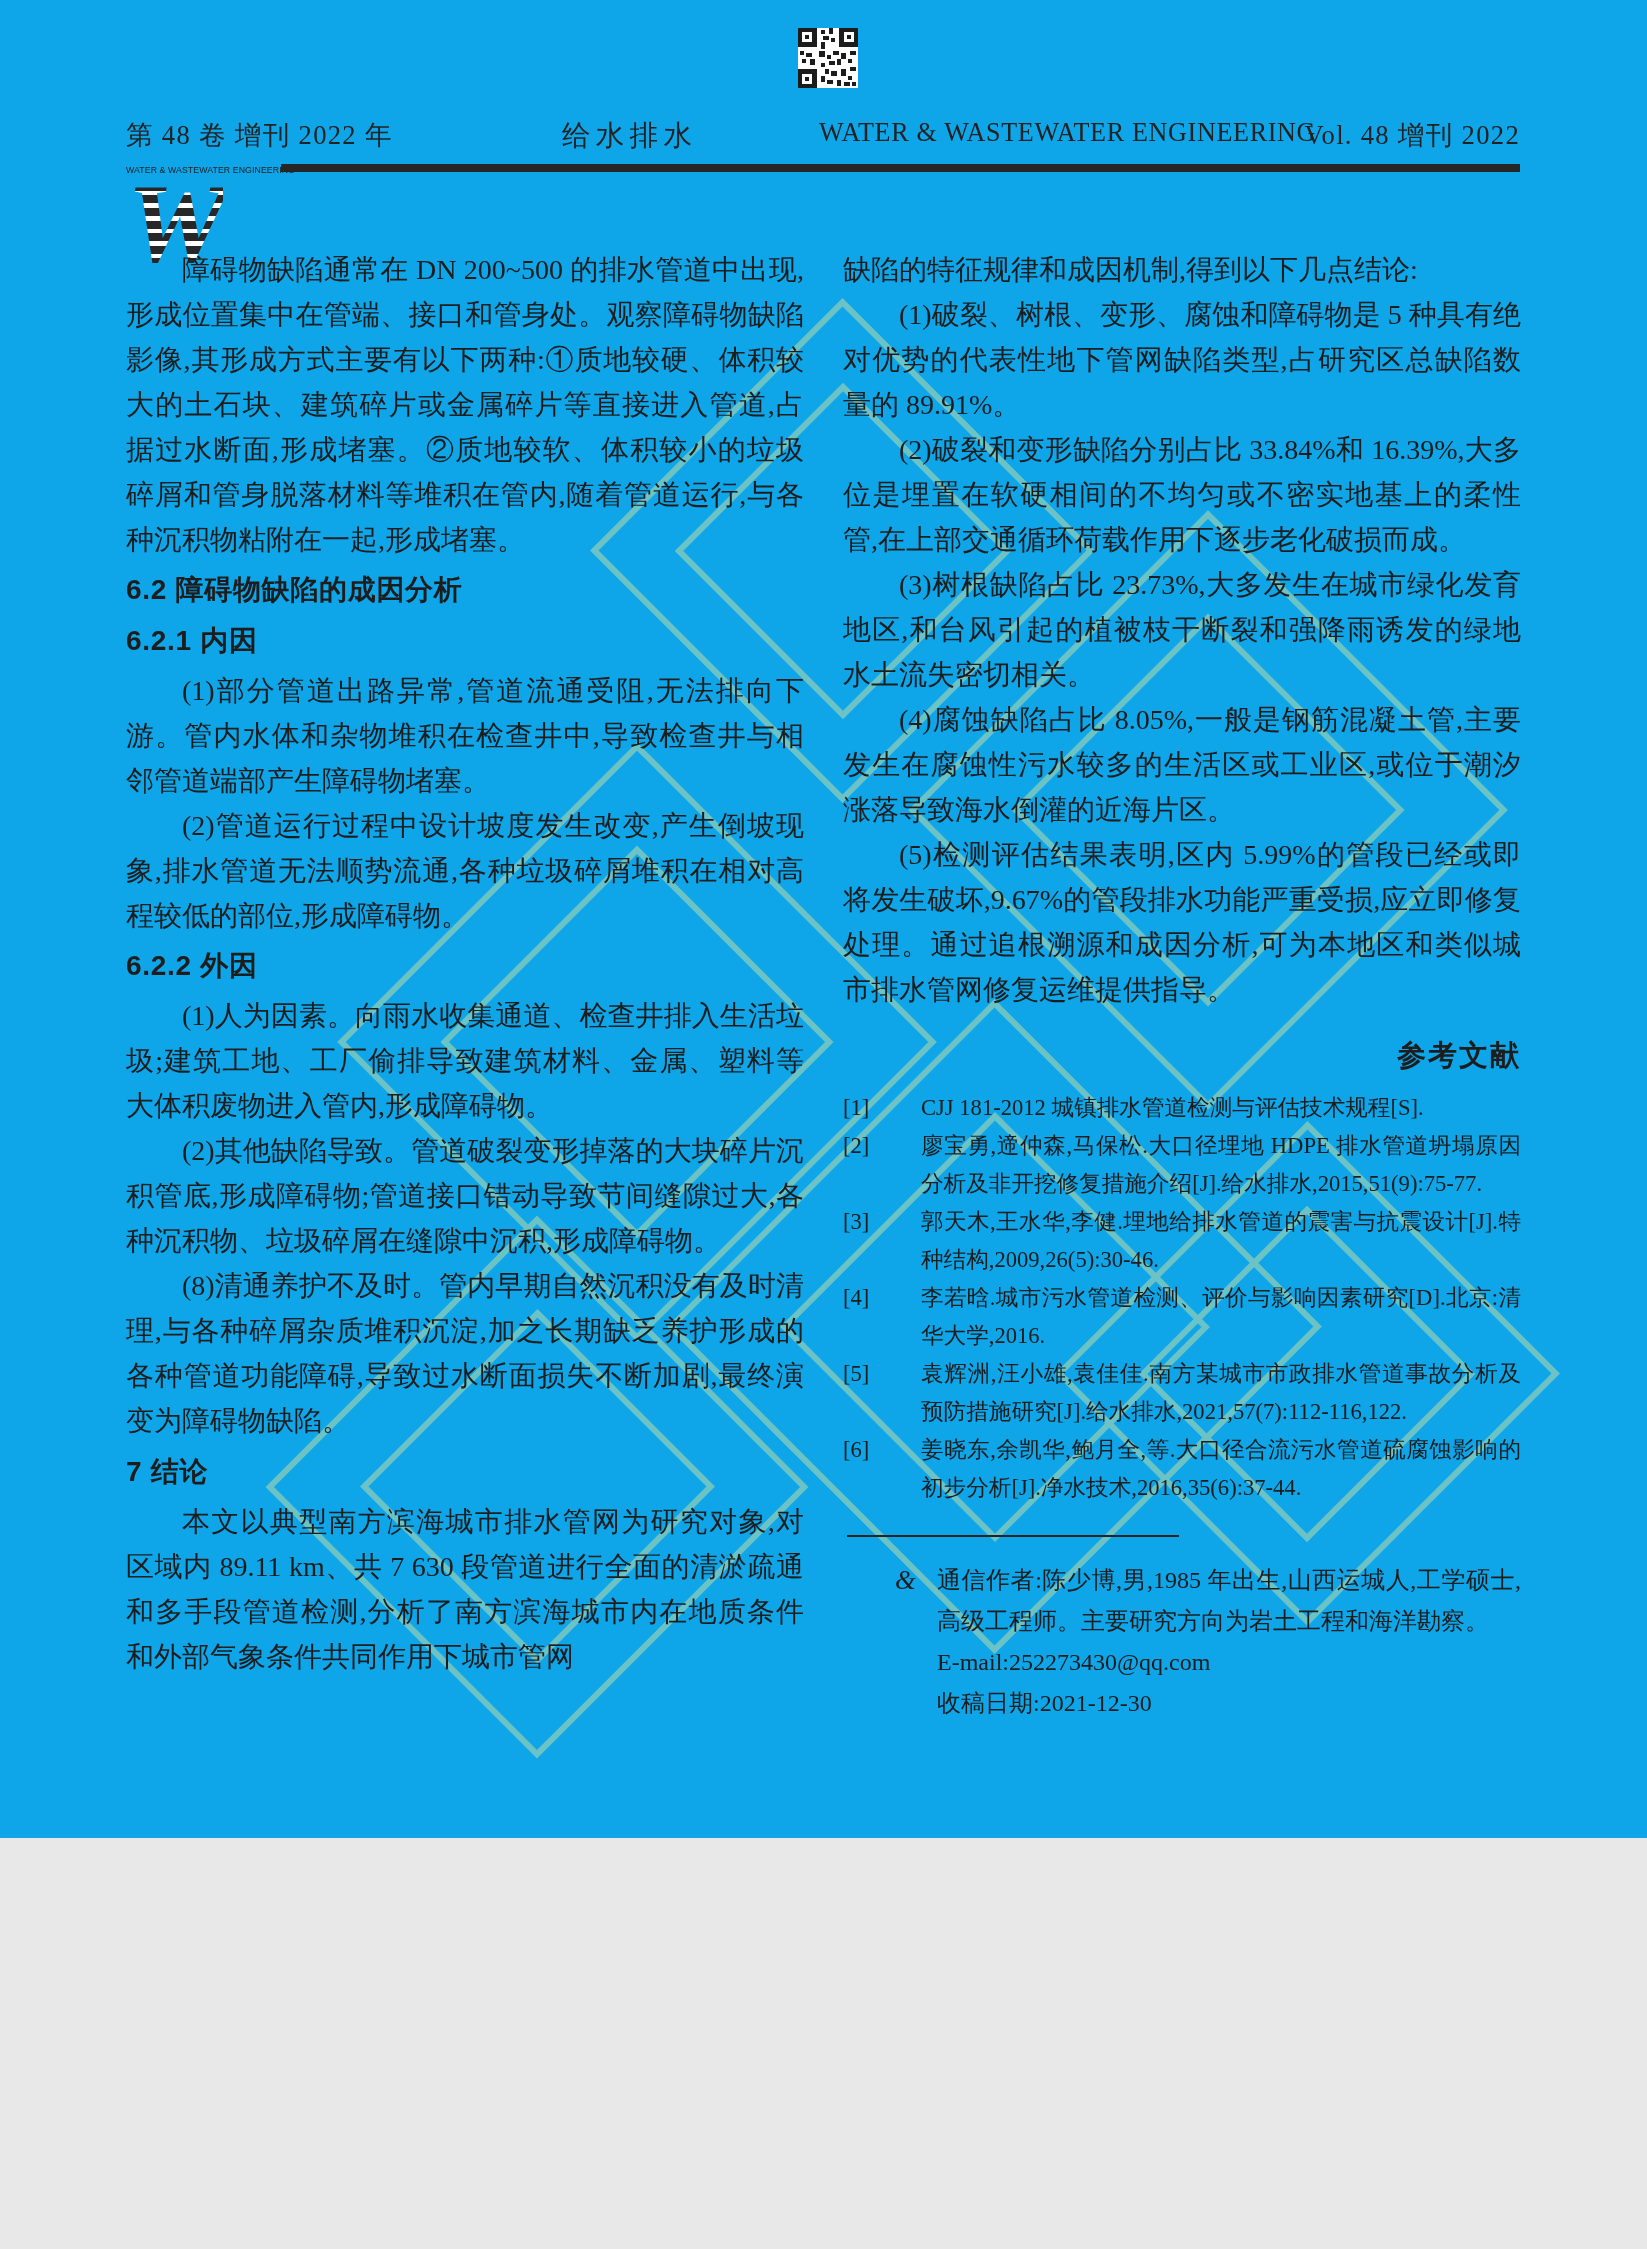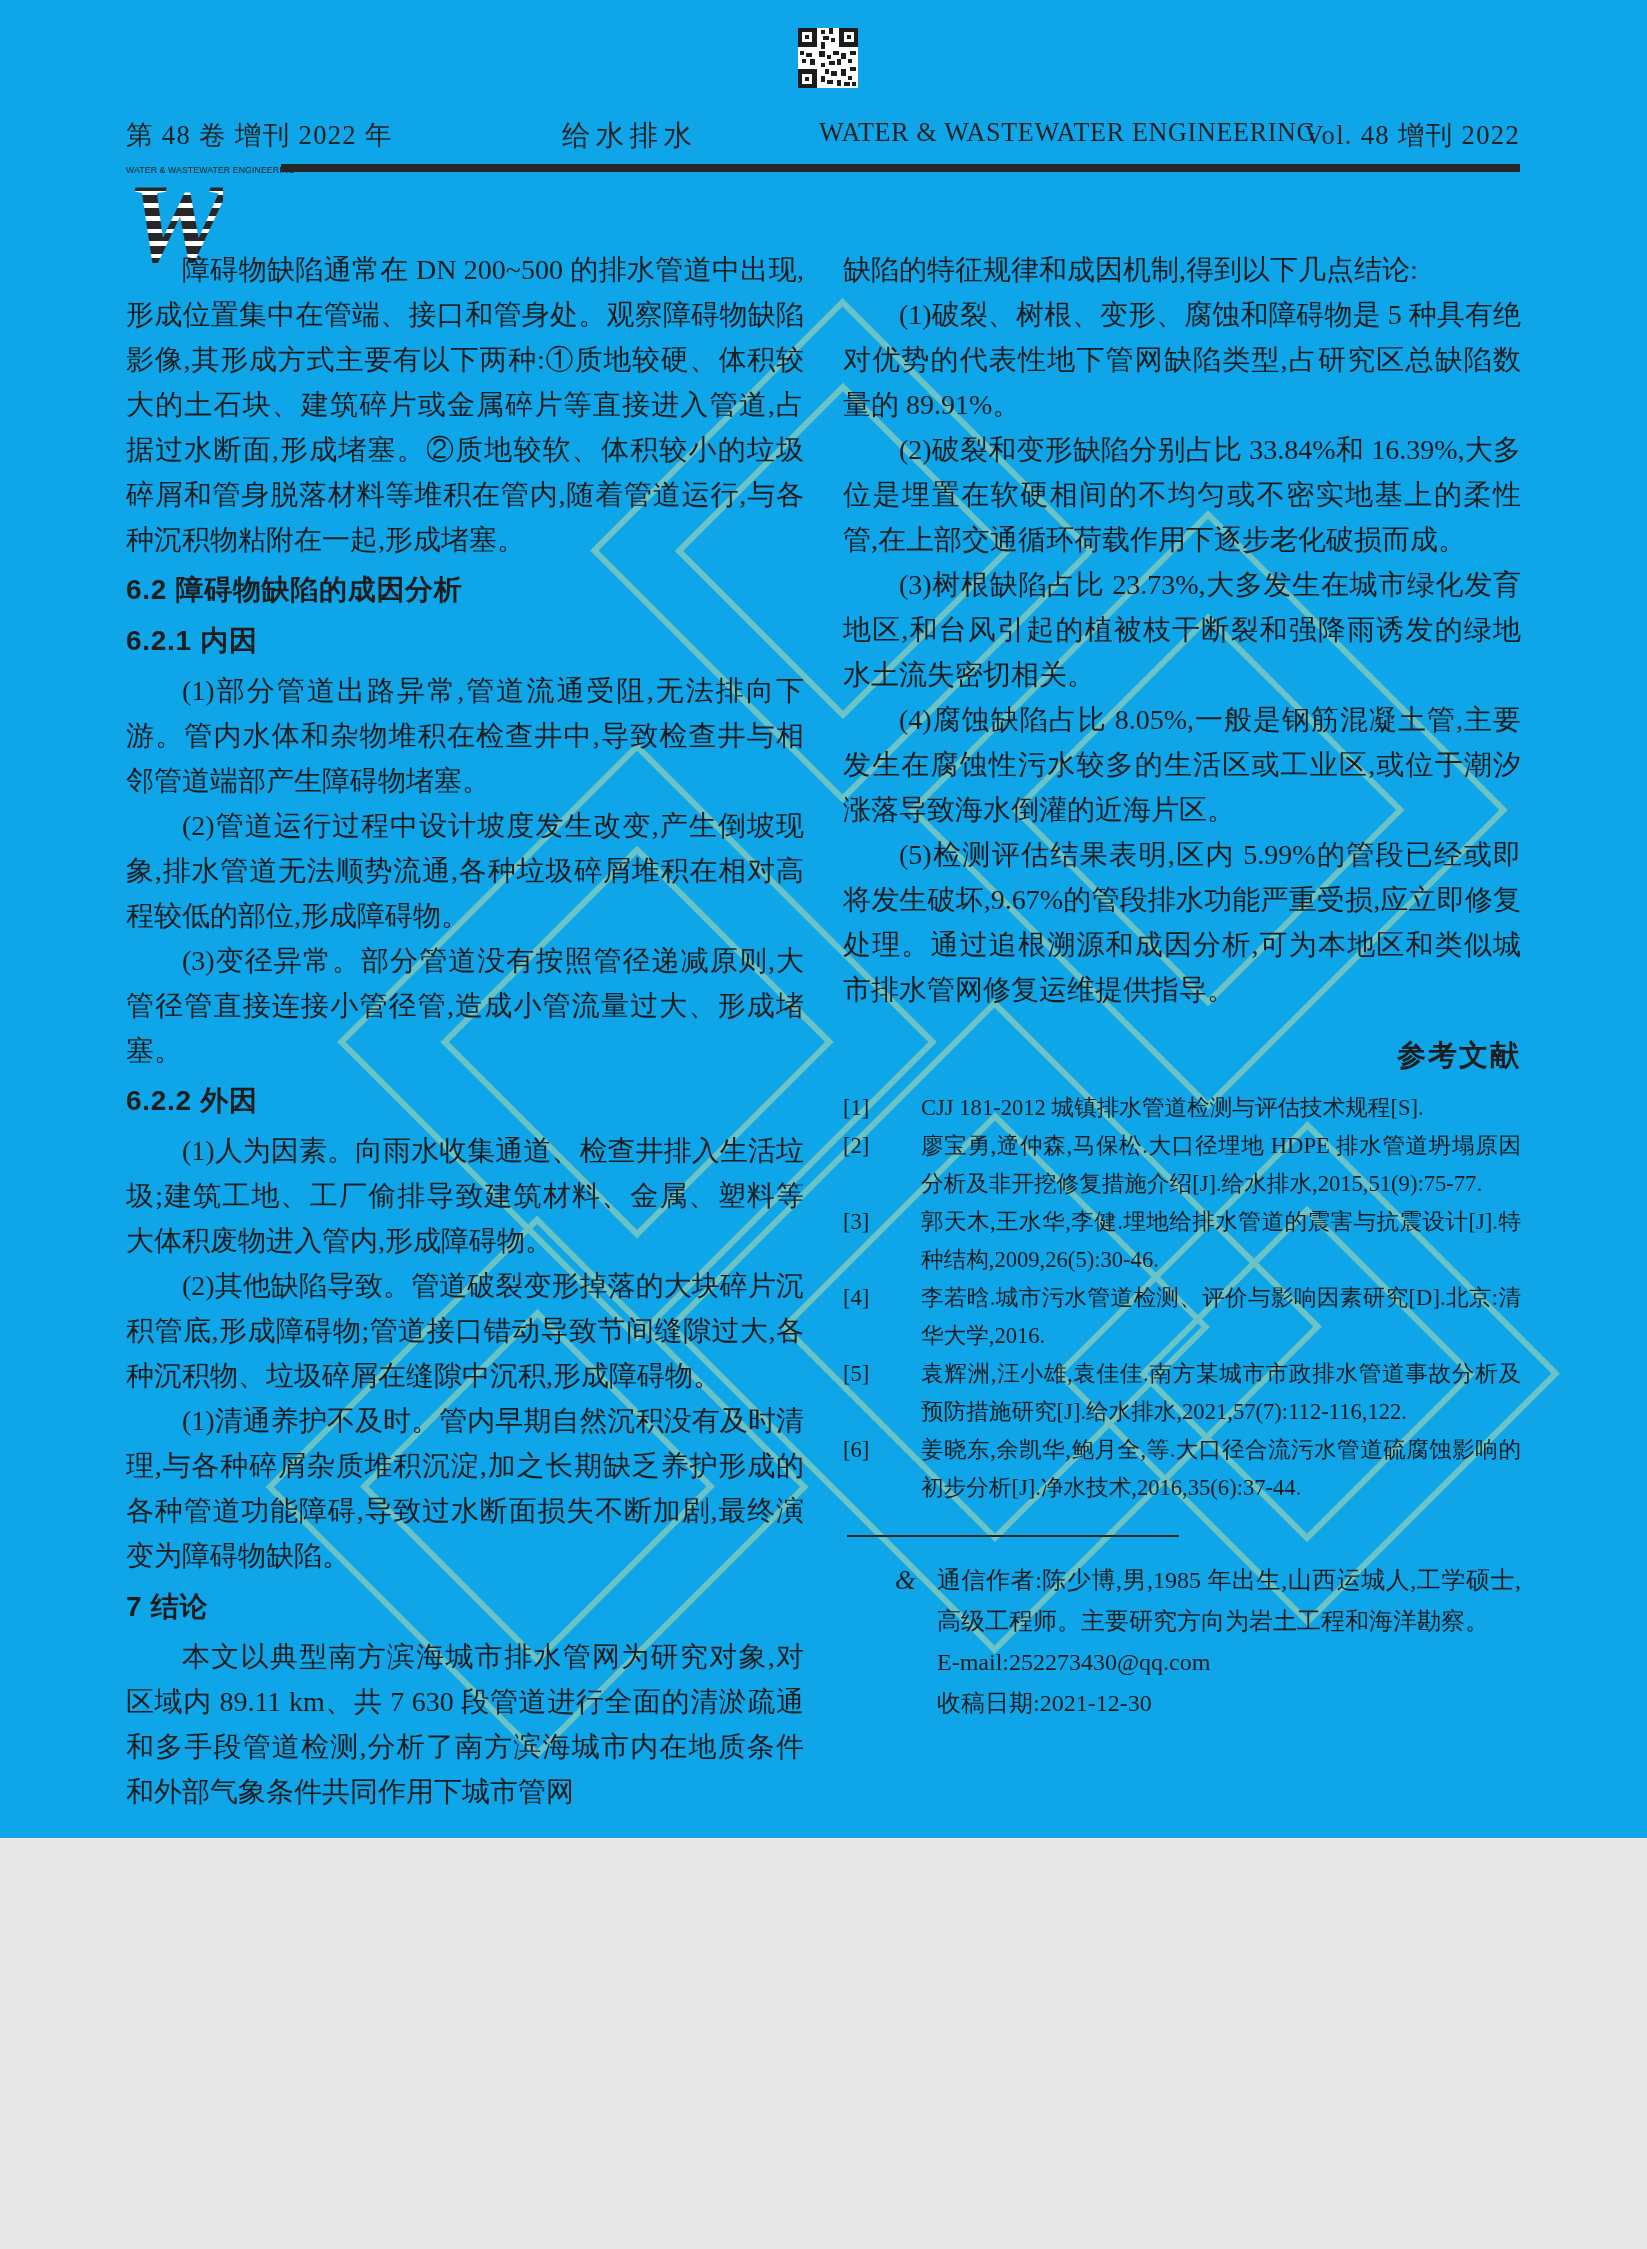--- a/index.html
+++ b/index.html
@@ -136,25 +136,24 @@
     <div class="wm" style="left:1129px;top:1195px;width:345px;height:345px;"></div>
     <div class="wm" style="left:1188px;top:1255px;width:226px;height:226px;"></div>
   </div>
 
   <div class="col col-left">
     <p class="indent">障碍物缺陷通常在 DN 200~500 的排水管道中出现,形成位置集中在管端、接口和管身处。观察障碍物缺陷影像,其形成方式主要有以下两种:①质地较硬、体积较大的土石块、建筑碎片或金属碎片等直接进入管道,占据过水断面,形成堵塞。②质地较软、体积较小的垃圾碎屑和管身脱落材料等堆积在管内,随着管道运行,与各种沉积物粘附在一起,形成堵塞。</p>
     <h3>6.2  障碍物缺陷的成因分析</h3>
     <h3>6.2.1  内因</h3>
     <p class="indent">(1)部分管道出路异常,管道流通受阻,无法排向下游。管内水体和杂物堆积在检查井中,导致检查井与相邻管道端部产生障碍物堵塞。</p>
     <p class="indent">(2)管道运行过程中设计坡度发生改变,产生倒坡现象,排水管道无法顺势流通,各种垃圾碎屑堆积在相对高程较低的部位,形成障碍物。</p>
-    <p class="indent">(3)变径异常。部分管道没有按照管径递减原则,大管径管直接连接小管径管,造成小管流量过大、形成堵塞。</p>
     <h3>6.2.2  外因</h3>
     <p class="indent">(1)人为因素。向雨水收集通道、检查井排入生活垃圾;建筑工地、工厂偷排导致建筑材料、金属、塑料等大体积废物进入管内,形成障碍物。</p>
     <p class="indent">(2)其他缺陷导致。管道破裂变形掉落的大块碎片沉积管底,形成障碍物;管道接口错动导致节间缝隙过大,各种沉积物、垃圾碎屑在缝隙中沉积,形成障碍物。</p>
-    <p class="indent">(1)清通养护不及时。管内早期自然沉积没有及时清理,与各种碎屑杂质堆积沉淀,加之长期缺乏养护形成的各种管道功能障碍,导致过水断面损失不断加剧,最终演变为障碍物缺陷。</p>
+    <p class="indent">(8)清通养护不及时。管内早期自然沉积没有及时清理,与各种碎屑杂质堆积沉淀,加之长期缺乏养护形成的各种管道功能障碍,导致过水断面损失不断加剧,最终演变为障碍物缺陷。</p>
     <h3>7  结论</h3>
     <p class="indent">本文以典型南方滨海城市排水管网为研究对象,对区域内 89.11 km、共 7 630 段管道进行全面的清淤疏通和多手段管道检测,分析了南方滨海城市内在地质条件和外部气象条件共同作用下城市管网</p>
   </div>
 
   <div class="col col-right">
     <p>缺陷的特征规律和成因机制,得到以下几点结论:</p>
     <p class="indent">(1)破裂、树根、变形、腐蚀和障碍物是 5 种具有绝对优势的代表性地下管网缺陷类型,占研究区总缺陷数量的 89.91%。</p>
     <p class="indent">(2)破裂和变形缺陷分别占比 33.84%和 16.39%,大多位是埋置在软硬相间的不均匀或不密实地基上的柔性管,在上部交通循环荷载作用下逐步老化破损而成。</p>
     <p class="indent">(3)树根缺陷占比 23.73%,大多发生在城市绿化发育地区,和台风引起的植被枝干断裂和强降雨诱发的绿地水土流失密切相关。</p>
     <p class="indent">(4)腐蚀缺陷占比 8.05%,一般是钢筋混凝土管,主要发生在腐蚀性污水较多的生活区或工业区,或位于潮汐涨落导致海水倒灌的近海片区。</p>

